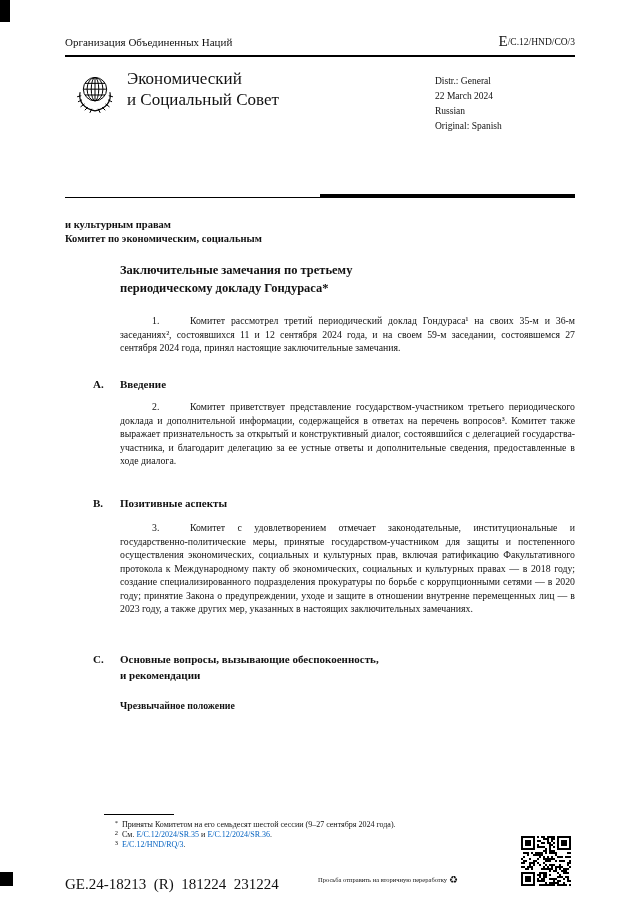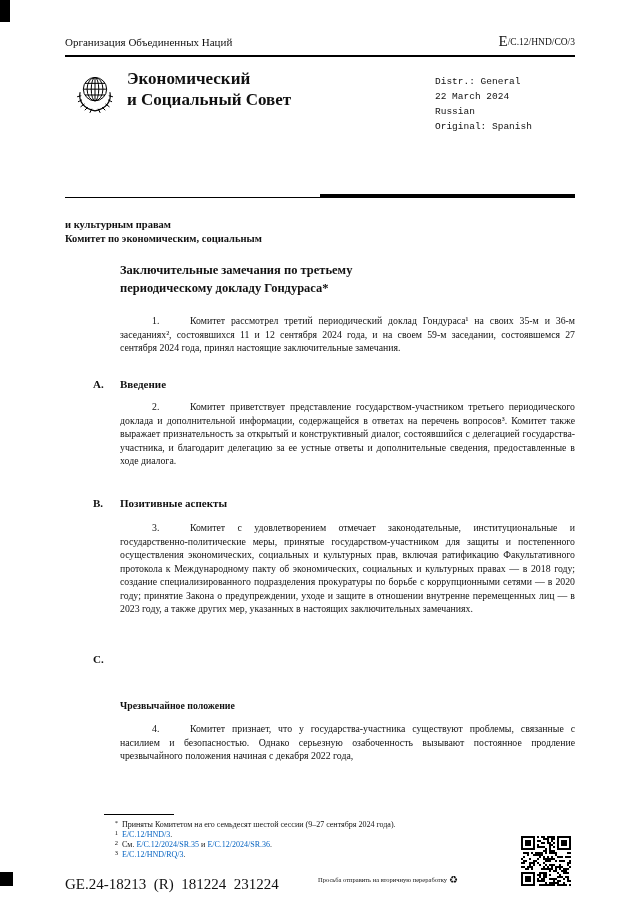--- a/index.html
+++ b/index.html
@@ -15,24 +15,24 @@
 
   
   .header-row { left:65px; top:34px; width:510px; display:flex; justify-content:space-between; align-items:flex-end; }
   .org-name { font-size:11px; }
   .doc-symbol { display:flex; align-items:flex-end; }
   .sym-big { font-size:15px; line-height:14px; }
   .sym-rest { font-size:9.5px; line-height:12px; }
   .rule-1 { left:65px; top:55px; width:510px; height:2px; background:#000; }
 
   .emblem { left:70px; top:70px; }
-  .council-title { left:127px; top:68px; font-size:17px; font-weight:bold; line-height:21px; }
+  .council-title { left:127px; top:68px; font-size:17px; font-weight:normal; line-height:21px; }
   .council-title span { display:block; }
   .distr-block { left:435px; top:74px; font-size:9.5px; line-height:15px; }
-  .distr-block span { display:block;font-family:Liberation Mono, monospace; }
+  .distr-block span { display:block; }
 
   .rule-2 { left:65px; top:194px; width:510px; height:4px; }
   .rule-2 .thin { position:absolute; left:0; bottom:0; width:255px; height:1.5px; background:#000; }
   .rule-2 .thick { position:absolute; right:0; bottom:0; width:255px; height:4px; background:#000; }
 
   .committee { left:65px; top:218px; font-size:10.5px; font-weight:bold; line-height:13.5px; }
   .committee span { display:block; }
 
   .doc-title { left:120px; top:262px; font-size:12.5px; font-weight:bold; line-height:17.5px; }
   .doc-title span { display:block; }
@@ -147,39 +147,34 @@
     <span>Позитивные аспекты</span>
   </div>
 
   <p class="abs para" style="top:521px">
     <span class="pnum">3.</span><span>Комитет с удовлетворением отмечает законодательные, институциональные и государственно-политические меры, принятые государством-участником для защиты и постепенного осуществления экономических, социальных и культурных прав, включая ратификацию Факультативного протокола к Международному пакту об экономических, социальных и культурных правах — в 2018 году; создание специализированного подразделения прокуратуры по борьбе с коррупционными сетями — в 2020 году; принятие Закона о предупреждении, уходе и защите в отношении внутренне перемещенных лиц — в 2023 году, а также других мер, указанных в настоящих заключительных замечаниях.</span>
   </p>
 
   <div class="abs section-head" style="top:652px">
     <span class="sec-label">C.</span>
     <span class="sec-lines">
+      <span>Основные вопросы, вызывающие обеспокоенность,</span>
+      <span>и рекомендации</span>
     </span>
   </div>
 
   <div class="abs subheading">Чрезвычайное положение</div>
 
-  <p class="abs para" style="top:722px">
-    <span class="pnum">4.</span><span>Комитет признает, что у государства-участника существуют проблемы, связанные с насилием и безопасностью. Однако серьезную озабоченность вызывают постоянное продление чрезвычайного положения начиная с декабря 2022 года,</span>
-  </p>
 
   <div class="abs fn-rule"></div>
 
   <div class="abs footnotes">
     <div class="fn-row">
       <span class="fn-marker">*</span>
       <span>Приняты Комитетом на его семьдесят шестой сессии (9–27 сентября 2024 года).</span>
-    </div>
-    <div class="fn-row">
-      <span class="fn-marker">1</span>
-      <span><a class="doc-link">E/C.12/HND/3</a><span>.</span></span>
     </div>
     <div class="fn-row">
       <span class="fn-marker">2</span>
       <span><span>См. </span><a class="doc-link">E/C.12/2024/SR.35</a><span> и </span><a class="doc-link">E/C.12/2024/SR.36</a><span>.</span></span>
     </div>
     <div class="fn-row">
       <span class="fn-marker">3</span>
       <span><a class="doc-link">E/C.12/HND/RQ/3</a><span>.</span></span>
     </div>
   </div>

